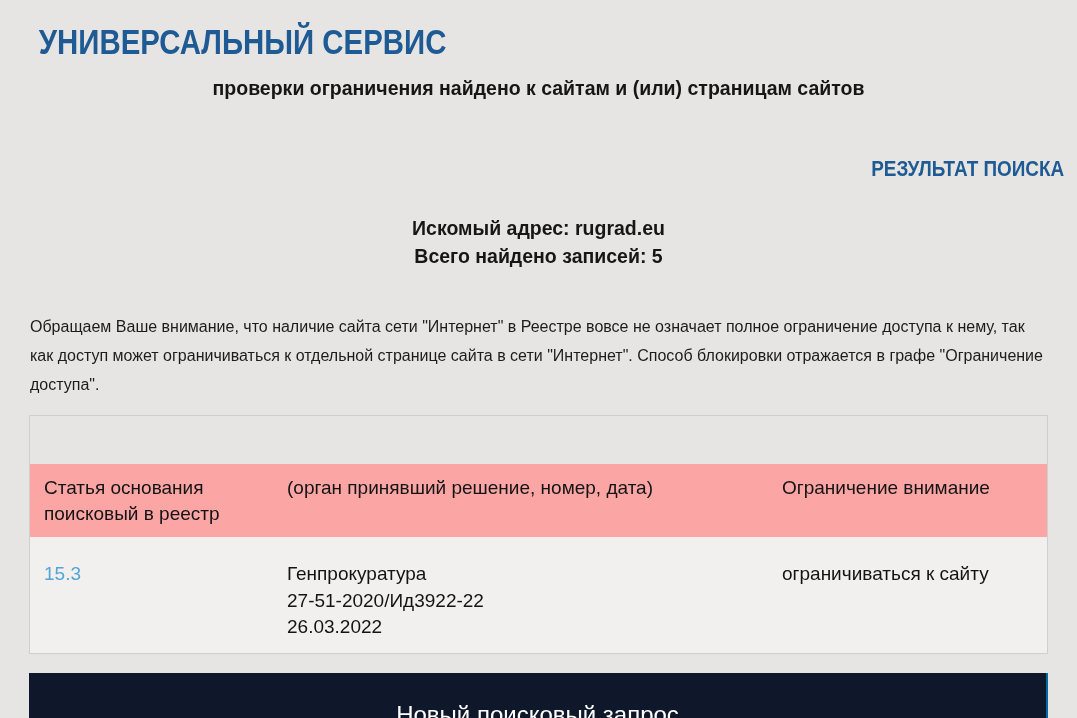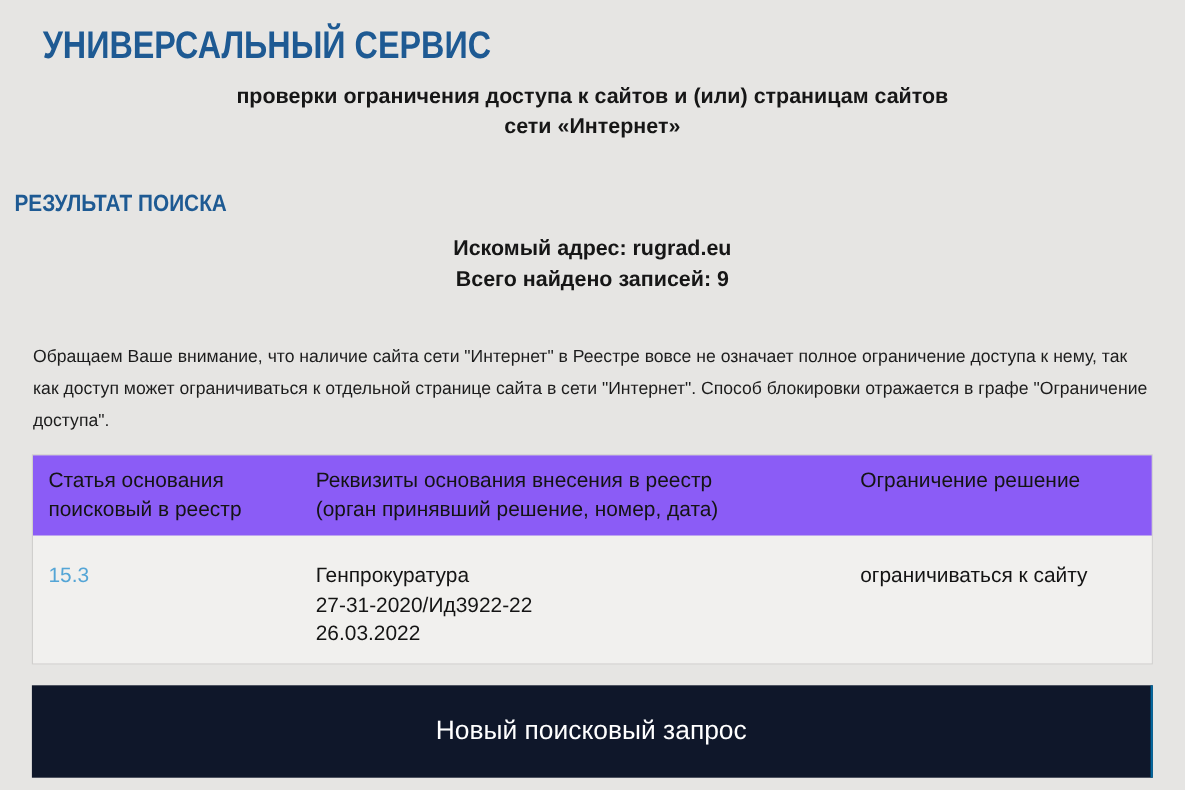--- a/index.html
+++ b/index.html
@@ -13,41 +13,41 @@
   .page-title{
     margin:0;padding-top:22px;
     color:#1e5a93;font-size:35px;font-weight:bold;line-height:40px;
   }
   .page-title .condensed{display:inline-block;transform:scaleX(0.84);transform-origin:center;white-space:nowrap;}
   .subtitle{
     margin-top:13px;text-align:center;
     font-weight:bold;font-size:19.5px;line-height:27px;color:#161616;
   }
   .result-heading{
-    margin-top:43px;text-align:left;
+    margin-top:54px;text-align:right;
     color:#1e5a93;font-weight:bold;font-size:21.5px;line-height:26px;
   }
   .result-heading .condensed{display:inline-block;transform:scaleX(0.88);transform-origin:center;white-space:nowrap;}
   .result-meta{
-    margin-top:14px;text-align:center;
+    margin-top:32px;text-align:center;
     font-weight:bold;font-size:19.5px;line-height:28px;color:#161616;
   }
   .notice{
     margin:42px 30px 0 30px;
     font-size:16px;line-height:29px;color:#1c1c1c;
   }
   .results-table{
     margin:16px 29px 0 29px;
     border:1px solid #d0cfcd;
   }
   .thead,.trow{
     display:grid;
     grid-template-columns:243px 495px 1fr;
   }
-  .thead{background:#8b5cf6;}
+  .thead{background:#fca5a5;margin-top:48px;}
   .trow{background:#f1f0ee;}
   .cell{
     padding:11px 14px 10px 14px;
     font-size:19px;line-height:26px;color:#141414;
   }
   .trow .cell{padding:24px 14px 12px 14px;line-height:26.5px;}
   .article-link{color:#54a5d6;text-decoration:none;cursor:pointer;}
   .new-search-button{
     display:flex;align-items:center;justify-content:center;
     margin:19px 29px 0 29px;width:1019px;height:84px;
@@ -59,54 +59,52 @@
   }
 </style>
 </head>
 <body>
 
 <div class="page">
 
   <h1 class="page-title"><span class="condensed">УНИВЕРСАЛЬНЫЙ СЕРВИС</span></h1>
 
   <div class="subtitle">
-    <div>проверки ограничения доступа к сайтов и (или) страницам сайтов</div>
-    <div>сети «Интернет»</div>
+    <div>проверки ограничения найдено к сайтам и (или) страницам сайтов</div>
   </div>
 
   <div class="result-heading"><span class="condensed">РЕЗУЛЬТАТ ПОИСКА</span></div>
 
   <div class="result-meta">
     <div>Искомый адрес: rugrad.eu</div>
-    <div>Всего найдено записей: 9</div>
+    <div>Всего найдено записей: 5</div>
   </div>
 
   <div class="notice">Обращаем Ваше внимание, что наличие сайта сети "Интернет" в Реестре вовсе не означает полное ограничение доступа к нему, так как доступ может ограничиваться к отдельной странице сайта в сети "Интернет". Способ блокировки отражается в графе "Ограничение доступа".</div>
 
   <div class="results-table">
     <div class="thead">
       <div class="cell">
         <div>Статья основания</div>
         <div>поисковый в реестр</div>
       </div>
       <div class="cell">
-        <div>Реквизиты основания внесения в реестр</div>
         <div>(орган принявший решение, номер, дата)</div>
       </div>
       <div class="cell">
-        <div>Ограничение решение</div>
+        <div>Ограничение внимание</div>
       </div>
     </div>
     <div class="trow">
       <div class="cell">
         <a class="article-link">15.3</a>
       </div>
       <div class="cell">
         <div>Генпрокуратура</div>
-        <div>27-31-2020/Ид3922-22</div>
+        <div>27-51-2020/Ид3922-22</div>
         <div>26.03.2022</div>
       </div>
       <div class="cell">ограничиваться к сайту</div>
     </div>
   </div>
 
   <button class="new-search-button">Новый поисковый запрос</button>
 
 </div>
 

